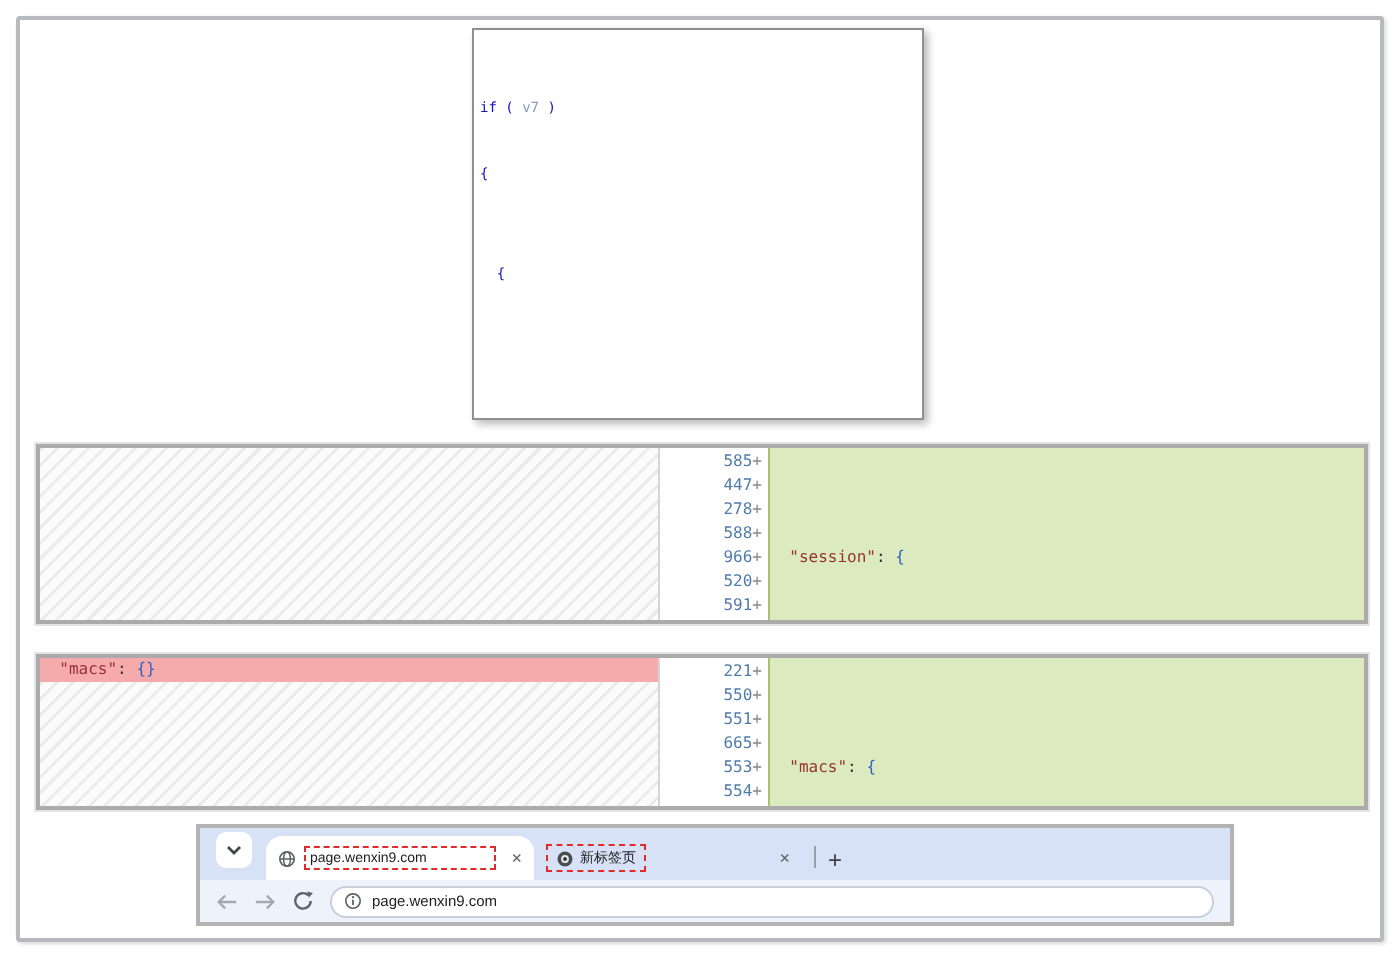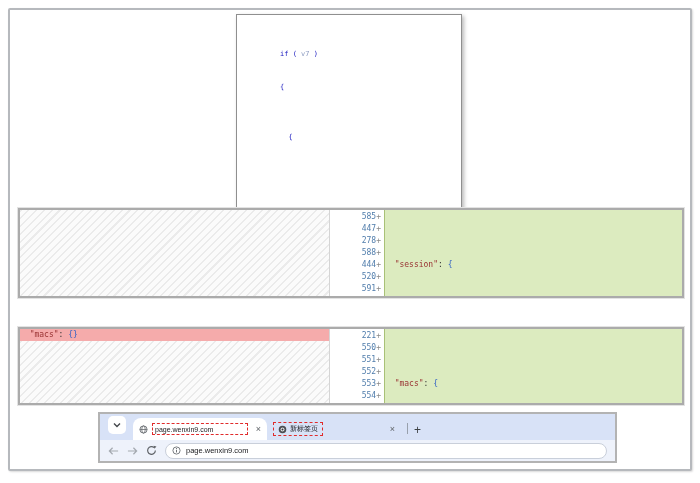--- a/index.html
+++ b/index.html
@@ -5,32 +5,32 @@
   html,body{margin:0;padding:0;width:700px;height:483px;background:#fff;overflow:hidden;
     font-family:"Liberation Sans",sans-serif;}
   .frame{position:absolute;left:8px;top:8px;width:680px;height:459px;border:2px solid #b6b9bd;
     border-radius:2px;background:#fff;box-shadow:1px 1px 2px rgba(0,0,0,.15);}
 
   
   .code-panel{position:absolute;left:236px;top:14px;width:221px;height:192px;background:#fff;
     border:1px solid #8f8f8f;box-shadow:2px 2px 4px rgba(0,0,0,.28);
     font-family:"DejaVu Sans Mono",monospace;font-size:7px;line-height:8.3px;
     white-space:pre;overflow:hidden;padding:2px 0 0 3px;color:#24245e;}
-  .codeline{height:8.3px;margin-left:40px;}
+  .codeline{height:8.3px;}
   .s-k{color:#1414bE;}
   .s-v{color:#8b9ac0;}
   .s-f{color:#07076e;font-weight:bold;}
   .s-c{color:#0c8a0c;}
   .s-p{color:#30305e;}
 
   
   .diffbox{position:absolute;display:flex;border:2px solid #ababab;background:#fff;
     box-shadow:0 0 0 1px #e3e3e3;overflow:hidden;
     font-family:"DejaVu Sans Mono",monospace;font-size:8px;line-height:12px;}
-  #diff1{left:18px;top:208px;width:662px;height:86px;}
+  #diff1{left:18px;top:222px;width:662px;height:86px;}
   #diff2{left:18px;top:327px;width:662px;height:74px;}
   .d-left{width:309px;border-right:1px solid #d5d5d5;display:flex;flex-direction:column;}
   .hatch{flex:1;background:repeating-linear-gradient(135deg,#ebebeb 0 1.5px,#fbfbfb 1.5px 5.5px);}
   .removed-row{height:12px;background:#f5abab;white-space:pre;overflow:hidden;}
   .d-lgut{width:22px;background:#fff;}
   .d-nums{width:32px;background:#fff;color:#4f7cab;text-align:right;padding:1px 3px 0 0;box-sizing:border-box;}
   .numrow{height:12px;}
   .plus{color:#8a8a8a;}
   .d-green{flex:1;background:#dcebbf;border-left:1px solid #a9c177;white-space:pre;
     overflow:hidden;padding-top:1px;}
@@ -123,21 +123,21 @@
   <div class="d-nums">
 
       <div class="numrow"><span>585</span><span class="plus">+</span></div>
 
       <div class="numrow"><span>447</span><span class="plus">+</span></div>
 
       <div class="numrow"><span>278</span><span class="plus">+</span></div>
 
       <div class="numrow"><span>588</span><span class="plus">+</span></div>
 
-      <div class="numrow"><span>444</span><span class="plus">+</span></div>
+      <div class="numrow"><span>966</span><span class="plus">+</span></div>
 
       <div class="numrow"><span>520</span><span class="plus">+</span></div>
 
       <div class="numrow"><span>591</span><span class="plus">+</span></div>
     </div>
   <div class="d-green">
     
   
       <div class="crow"><span class="s-pd">  </span><span class="s-key">"session"</span><span class="s-pd">: </span><span class="s-b">{</span></div>
     
@@ -162,21 +162,21 @@
   </div>
   <div class="d-lgut"></div>
   <div class="d-nums">
 
       <div class="numrow"><span>221</span><span class="plus">+</span></div>
 
       <div class="numrow"><span>550</span><span class="plus">+</span></div>
 
       <div class="numrow"><span>551</span><span class="plus">+</span></div>
 
-      <div class="numrow"><span>552</span><span class="plus">+</span></div>
+      <div class="numrow"><span>665</span><span class="plus">+</span></div>
 
       <div class="numrow"><span>553</span><span class="plus">+</span></div>
 
       <div class="numrow"><span>554</span><span class="plus">+</span></div>
     </div>
   <div class="d-green">
     
   
       <div class="crow"><span class="s-pd">  </span><span class="s-key">"macs"</span><span class="s-pd">: </span><span class="s-b">{</span></div>
     

